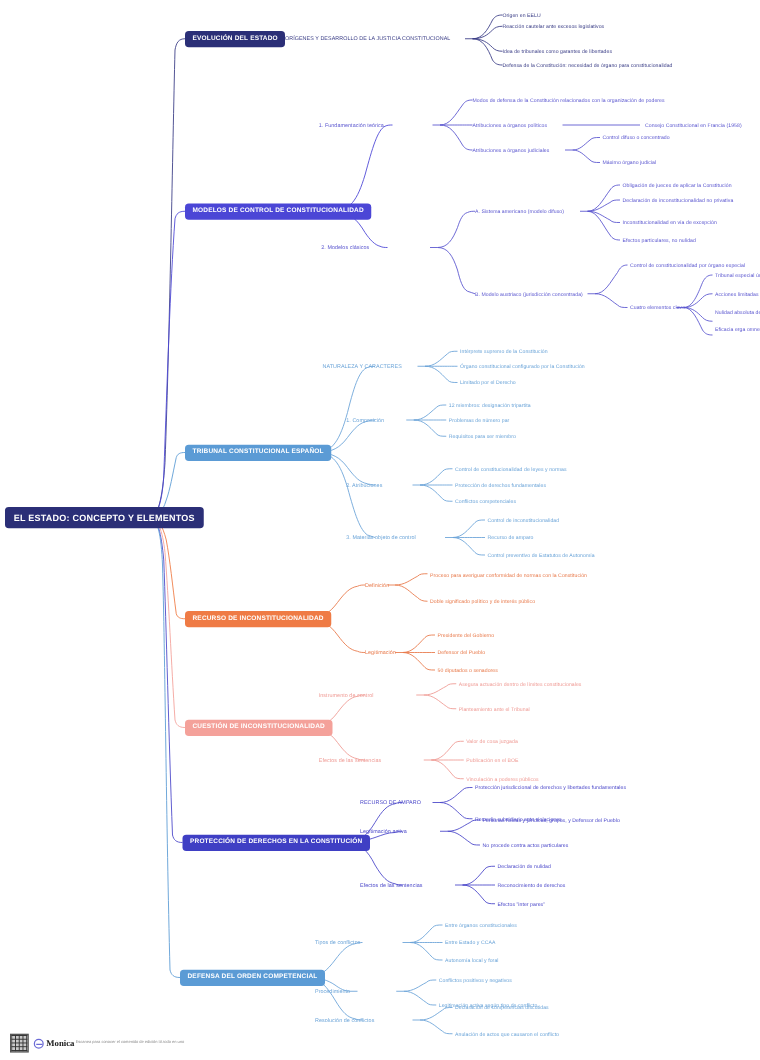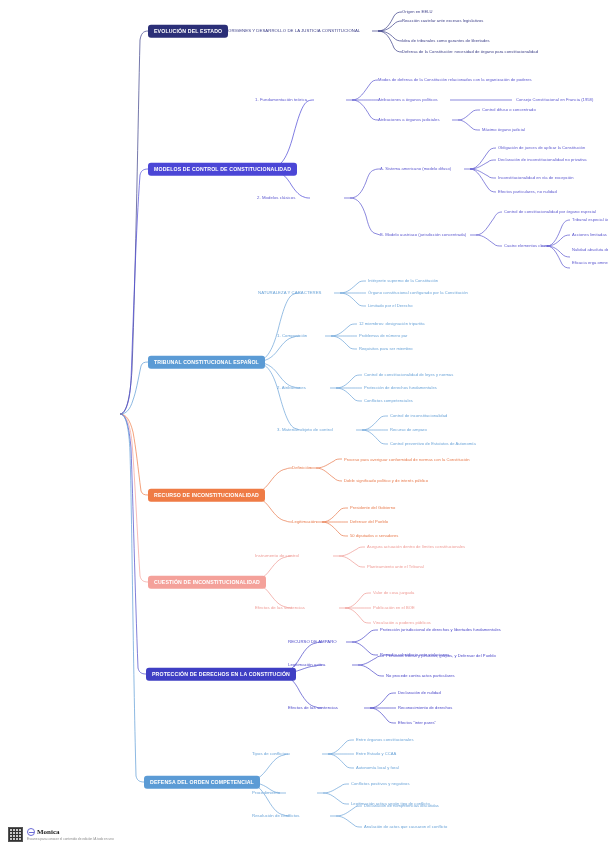--- a/index.html
+++ b/index.html
@@ -103,21 +103,21 @@
   .brand-name {
     font-size: 7px;
     font-weight: bold;
     color: #1a1a1a;
     font-family: "Liberation Serif", serif;
   }
   .brand-sub {
     font-size: 3.2px;
     color: #8a8a8a;
   }
-  .brand-col { display: flex; flex-direction: column; gap: 1px; }
+  .brand-col { display: flex; flex-direction: row; gap: 1px; }
 </style>
 </head>
 <body>
 
 <div id="canvas">
 
   <svg id="edges" viewBox="0 0 608 848">
     <g fill="none" stroke-width="0.7">
 
       <path d="M120,414 C126,414 130,400 132,370 C136,260 138,120 140,40 C141,34 143,31 148,31" stroke="#3a3d86"></path>
@@ -253,20 +253,21 @@
       <path d="M317,793 L323,793" stroke="#6ba4d8"></path>
       <path d="M323,793 C331,793 335,789 341,786 C343,784 345,784 349,784" stroke="#6ba4d8"></path>
       <path d="M323,793 C331,793 335,798 341,802 C343,804 345,804 349,804" stroke="#6ba4d8"></path>
 
       <path d="M330,816 L336,816" stroke="#6ba4d8"></path>
       <path d="M336,816 C344,816 348,812 354,808 C356,806 358,806 362,806" stroke="#6ba4d8"></path>
       <path d="M336,816 C344,816 348,821 354,825 C356,827 358,827 362,827" stroke="#6ba4d8"></path>
     </g>
   </svg>
 
+  <div class="node root" style="left:4px; top:414px;">EL ESTADO: CONCEPTO Y ELEMENTOS</div>
 
   <div class="node pill navy" style="left:148px; top:31px;">EVOLUCIÓN DEL ESTADO</div>
   <div class="node txt l2 c-navy" style="left:228px; top:31px;">ORÍGENES Y DESARROLLO DE LA JUSTICIA CONSTITUCIONAL</div>
   <div class="node txt c-navy" style="left:402px; top:12px;">Origen en EELU</div>
   <div class="node txt c-navy" style="left:402px; top:21px;">Reacción cautelar ante excesos legislativos</div>
   <div class="node txt c-navy" style="left:402px; top:41px;">Idea de tribunales como garantes de libertades</div>
   <div class="node txt c-navy wrap" style="left:402px; top:52px; width:140px;">Defensa de la Constitución: necesidad de órgano para constitucionalidad</div>
 
   <div class="node pill indigo" style="left:148px; top:169px;">MODELOS DE CONTROL DE CONSTITUCIONALIDAD</div>
   <div class="node txt l2 c-indigo" style="left:255px; top:100px;">1. Fundamentación teórica</div>

